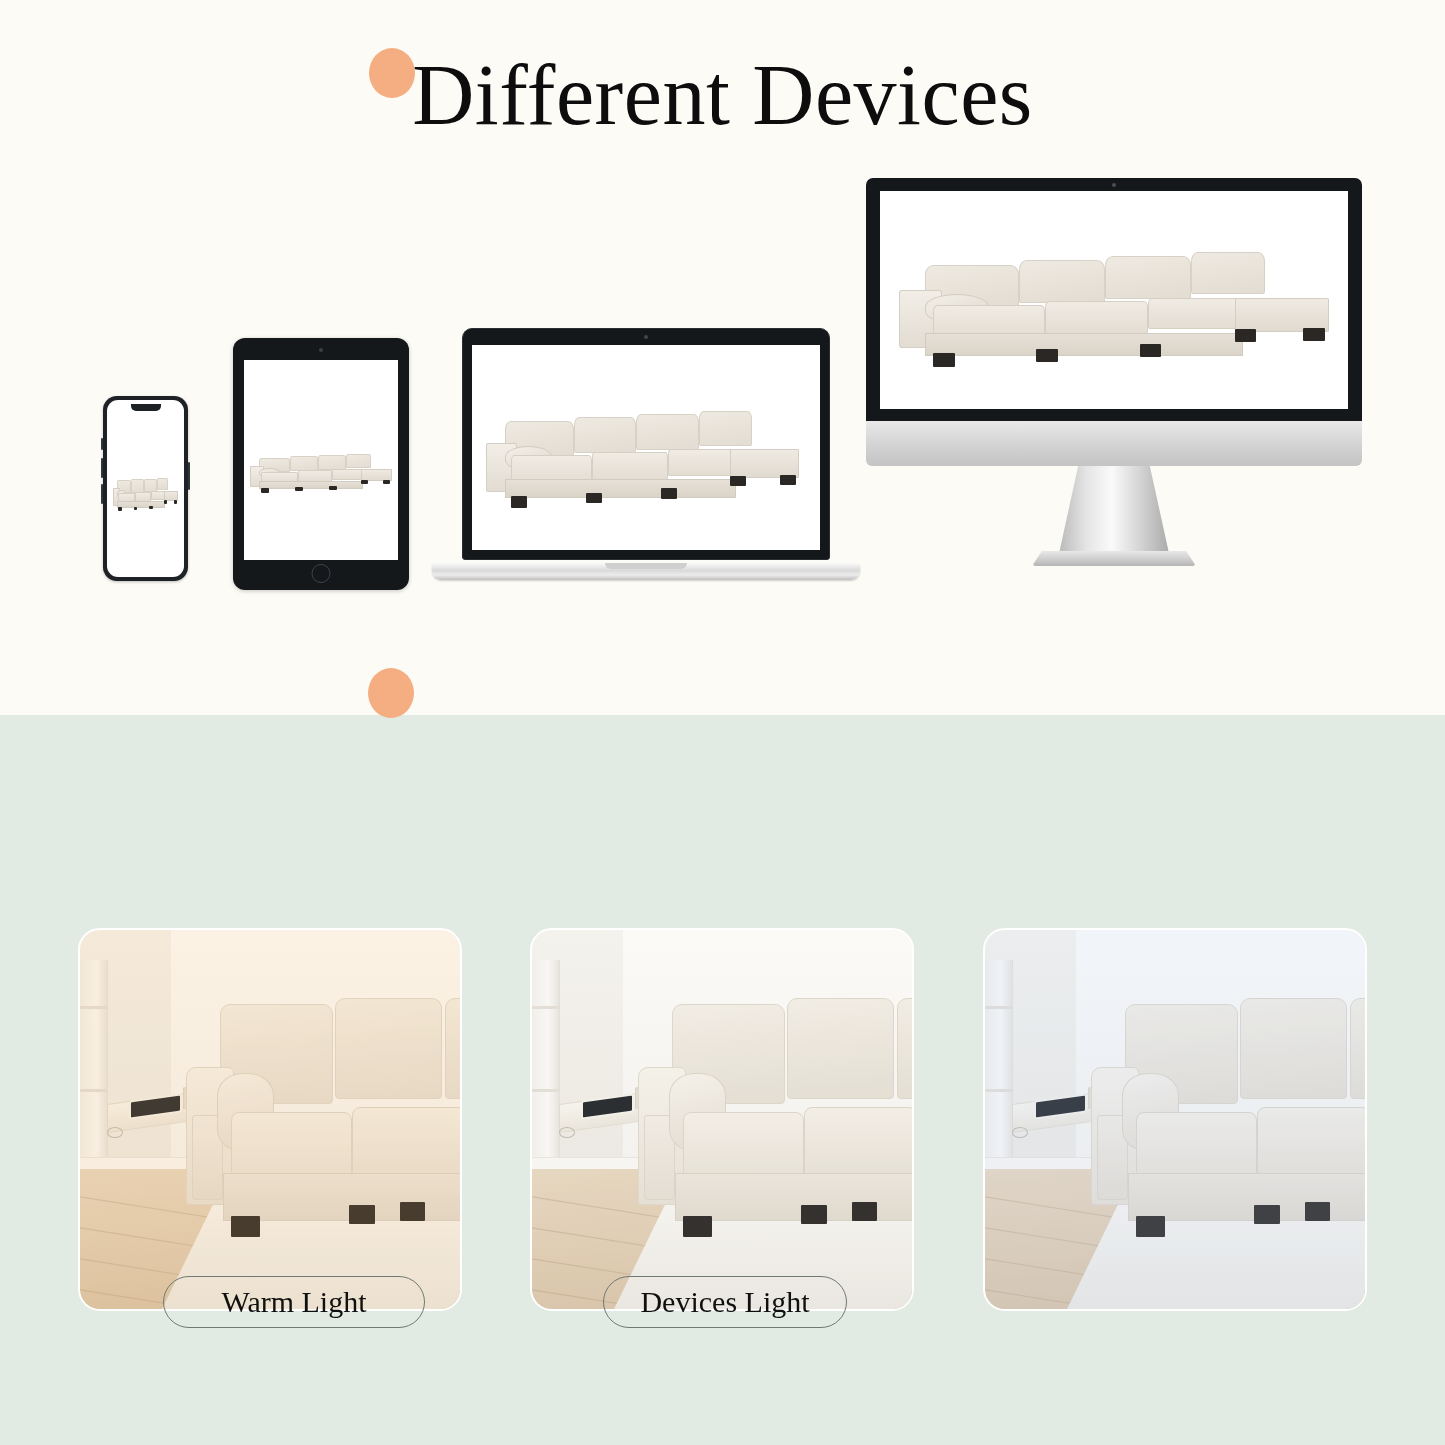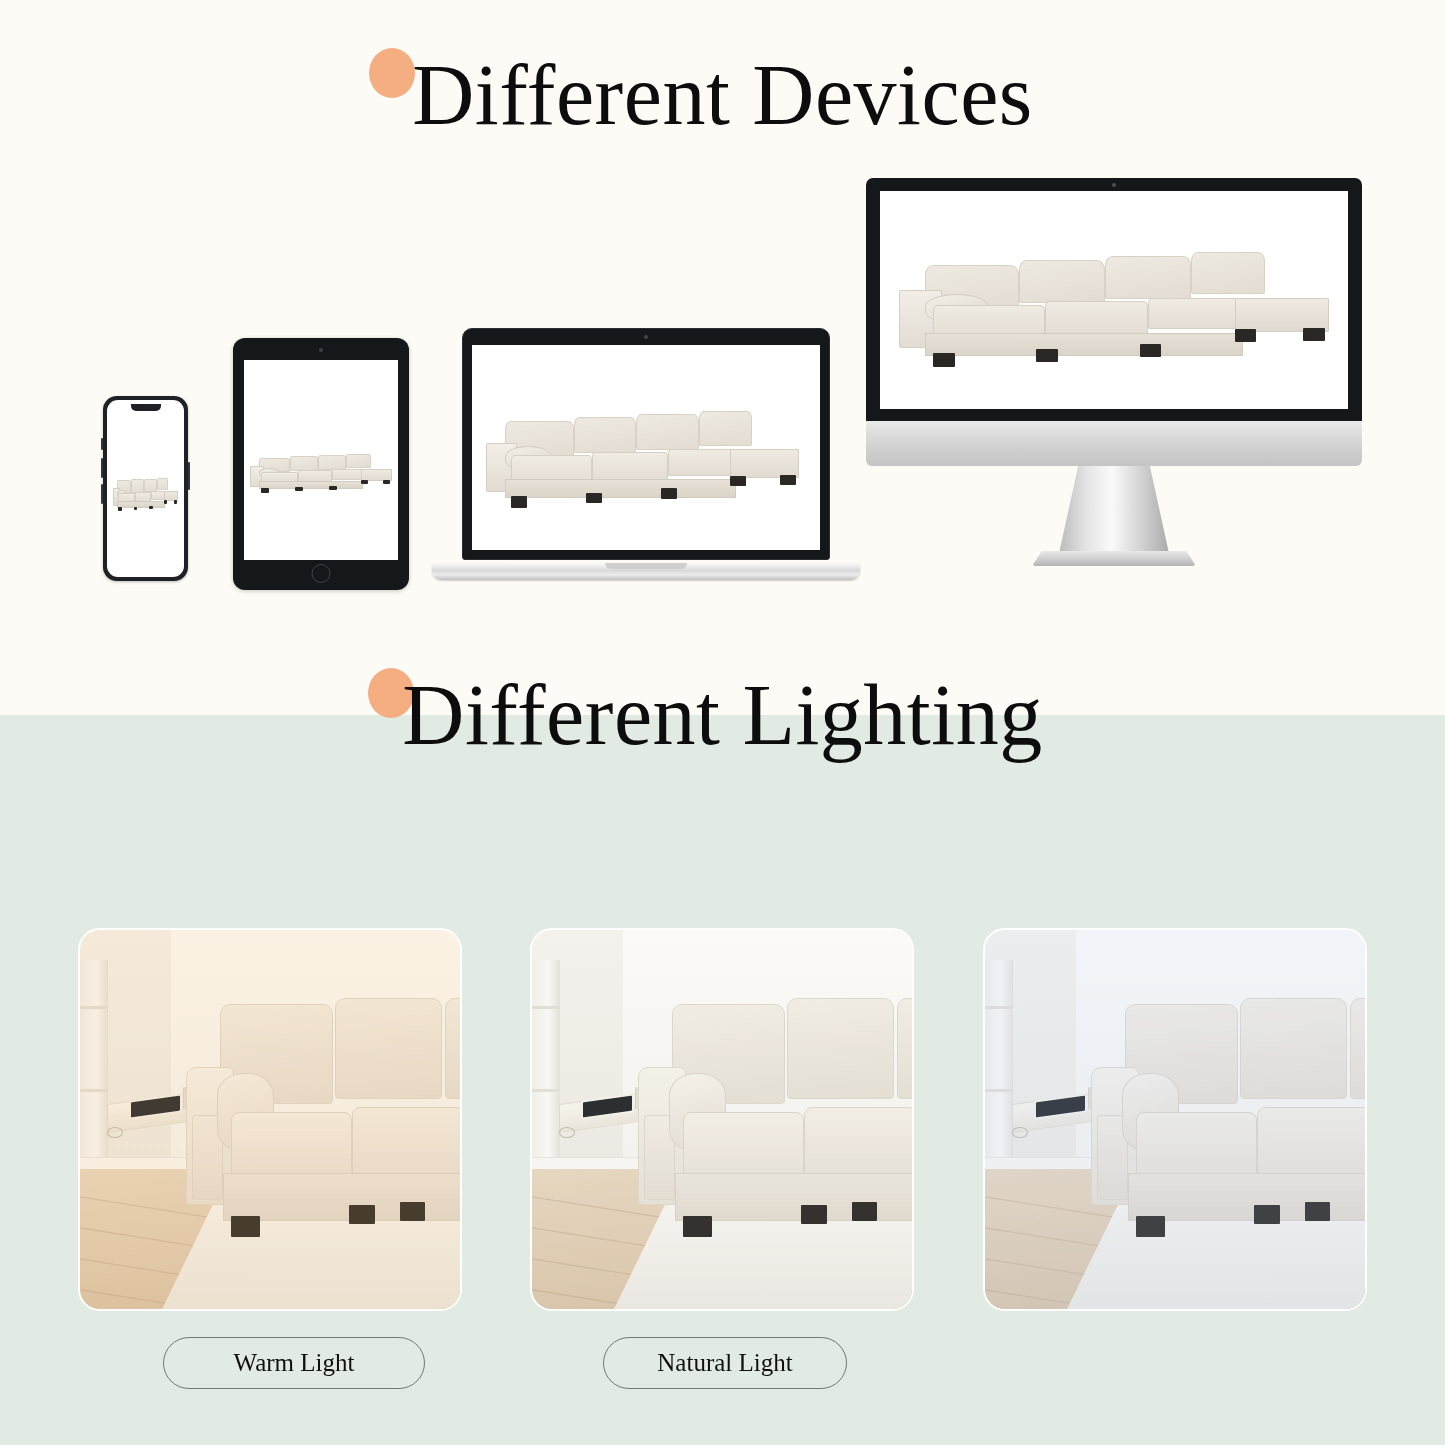--- a/index.html
+++ b/index.html
@@ -433,27 +433,27 @@
 
   
   .tint { position: absolute; inset: 0; pointer-events: none; }
   .tint-warm    { background: rgba(255, 196, 122, .16); }
   .tint-natural { background: rgba(255, 252, 244, .07); }
   .tint-cold    { background: rgba(198, 222, 255, .17); }
 
   
   .pill {
     position: absolute;
-    top: 1337px;
+    top: 1276px;
     height: 52px;
     line-height: 50px;
     text-align: center;
     border: 1.6px solid #6F7A72;
     border-radius: 26px;
-    font-size: 25px;
+    font-size: 30px;
     color: #10110F;
     background: transparent;
     box-sizing: border-box;
   }
   .pill-1 { left: 163px; width: 262px; }
   .pill-2 { left: 603px; width: 244px; }
   .pill-3 { left: 1055px; width: 232px; }
 </style>
 </head>
 <body>
@@ -576,21 +576,20 @@
       <div class="monitor-chin"></div>
       <div class="monitor-neck"></div>
       <div class="monitor-foot"></div>
     </div>
 
   </div>
 
   <div class="section-lighting"></div>
 
   <div class="accent-dot accent-dot-lighting"></div>
-  <div class="heading heading-lighting">Different Lighting</div>
 
   <div class="light-panel panel-1">
     <div class="room">
       <div class="room-wall"></div>
       <div class="room-wall-left"></div>
       <div class="room-shelf"></div>
       <div class="room-shelf-bar" style="top:20%;"></div>
       <div class="room-shelf-bar" style="top:42%;"></div>
       <div class="room-baseboard"></div>
       <div class="room-floor">
@@ -699,15 +698,15 @@
         <div class="rs rs-skirt" style="left:13%; top:66%; width:88%; height:18%;"></div>
         <div class="rs rs-foot" style="left:16%; top:82%; width:10%; height:8%;"></div>
         <div class="rs rs-foot" style="left:58%; top:78%; width:9%;  height:7%;"></div>
         <div class="rs rs-foot" style="left:76%; top:77%; width:9%;  height:7%;"></div>
       </div>
       <div class="tint tint-cold"></div>
     </div>
   </div>
 
   <div class="pill pill-1">Warm Light</div>
-  <div class="pill pill-2">Natural Light</div>
+  <div class="pill pill-2">Devices Light</div>
 
 </div>
 
 </body></html>

